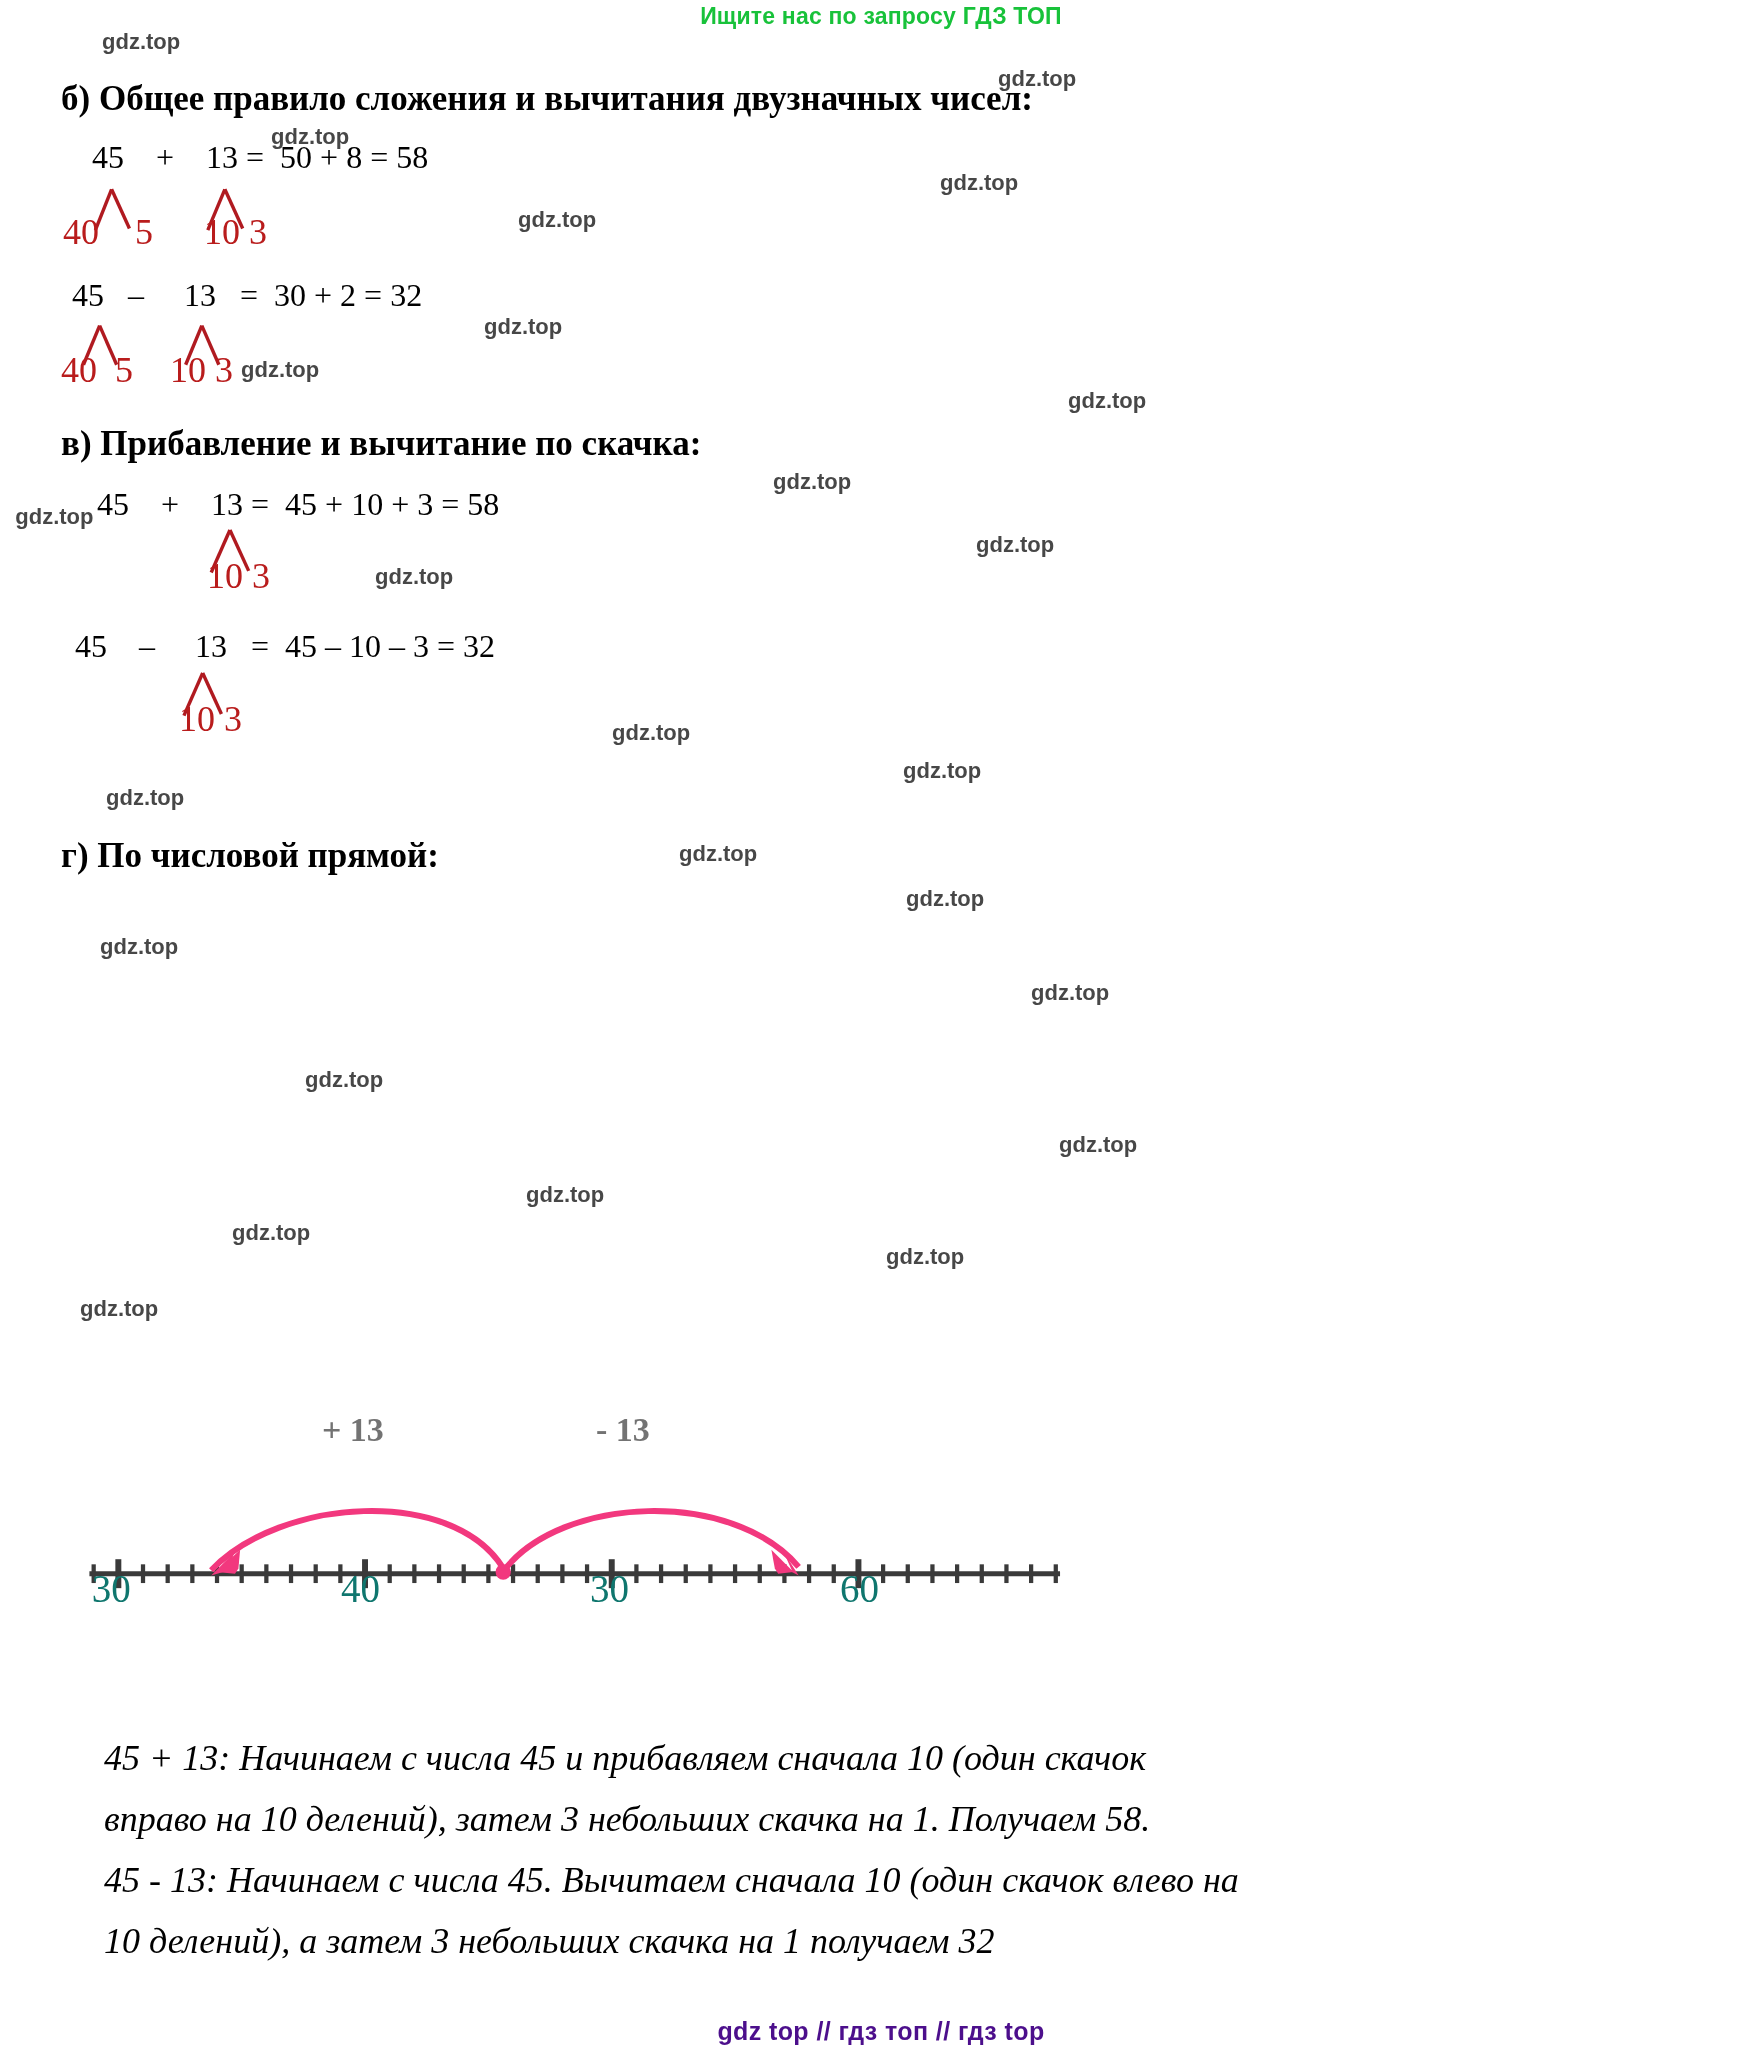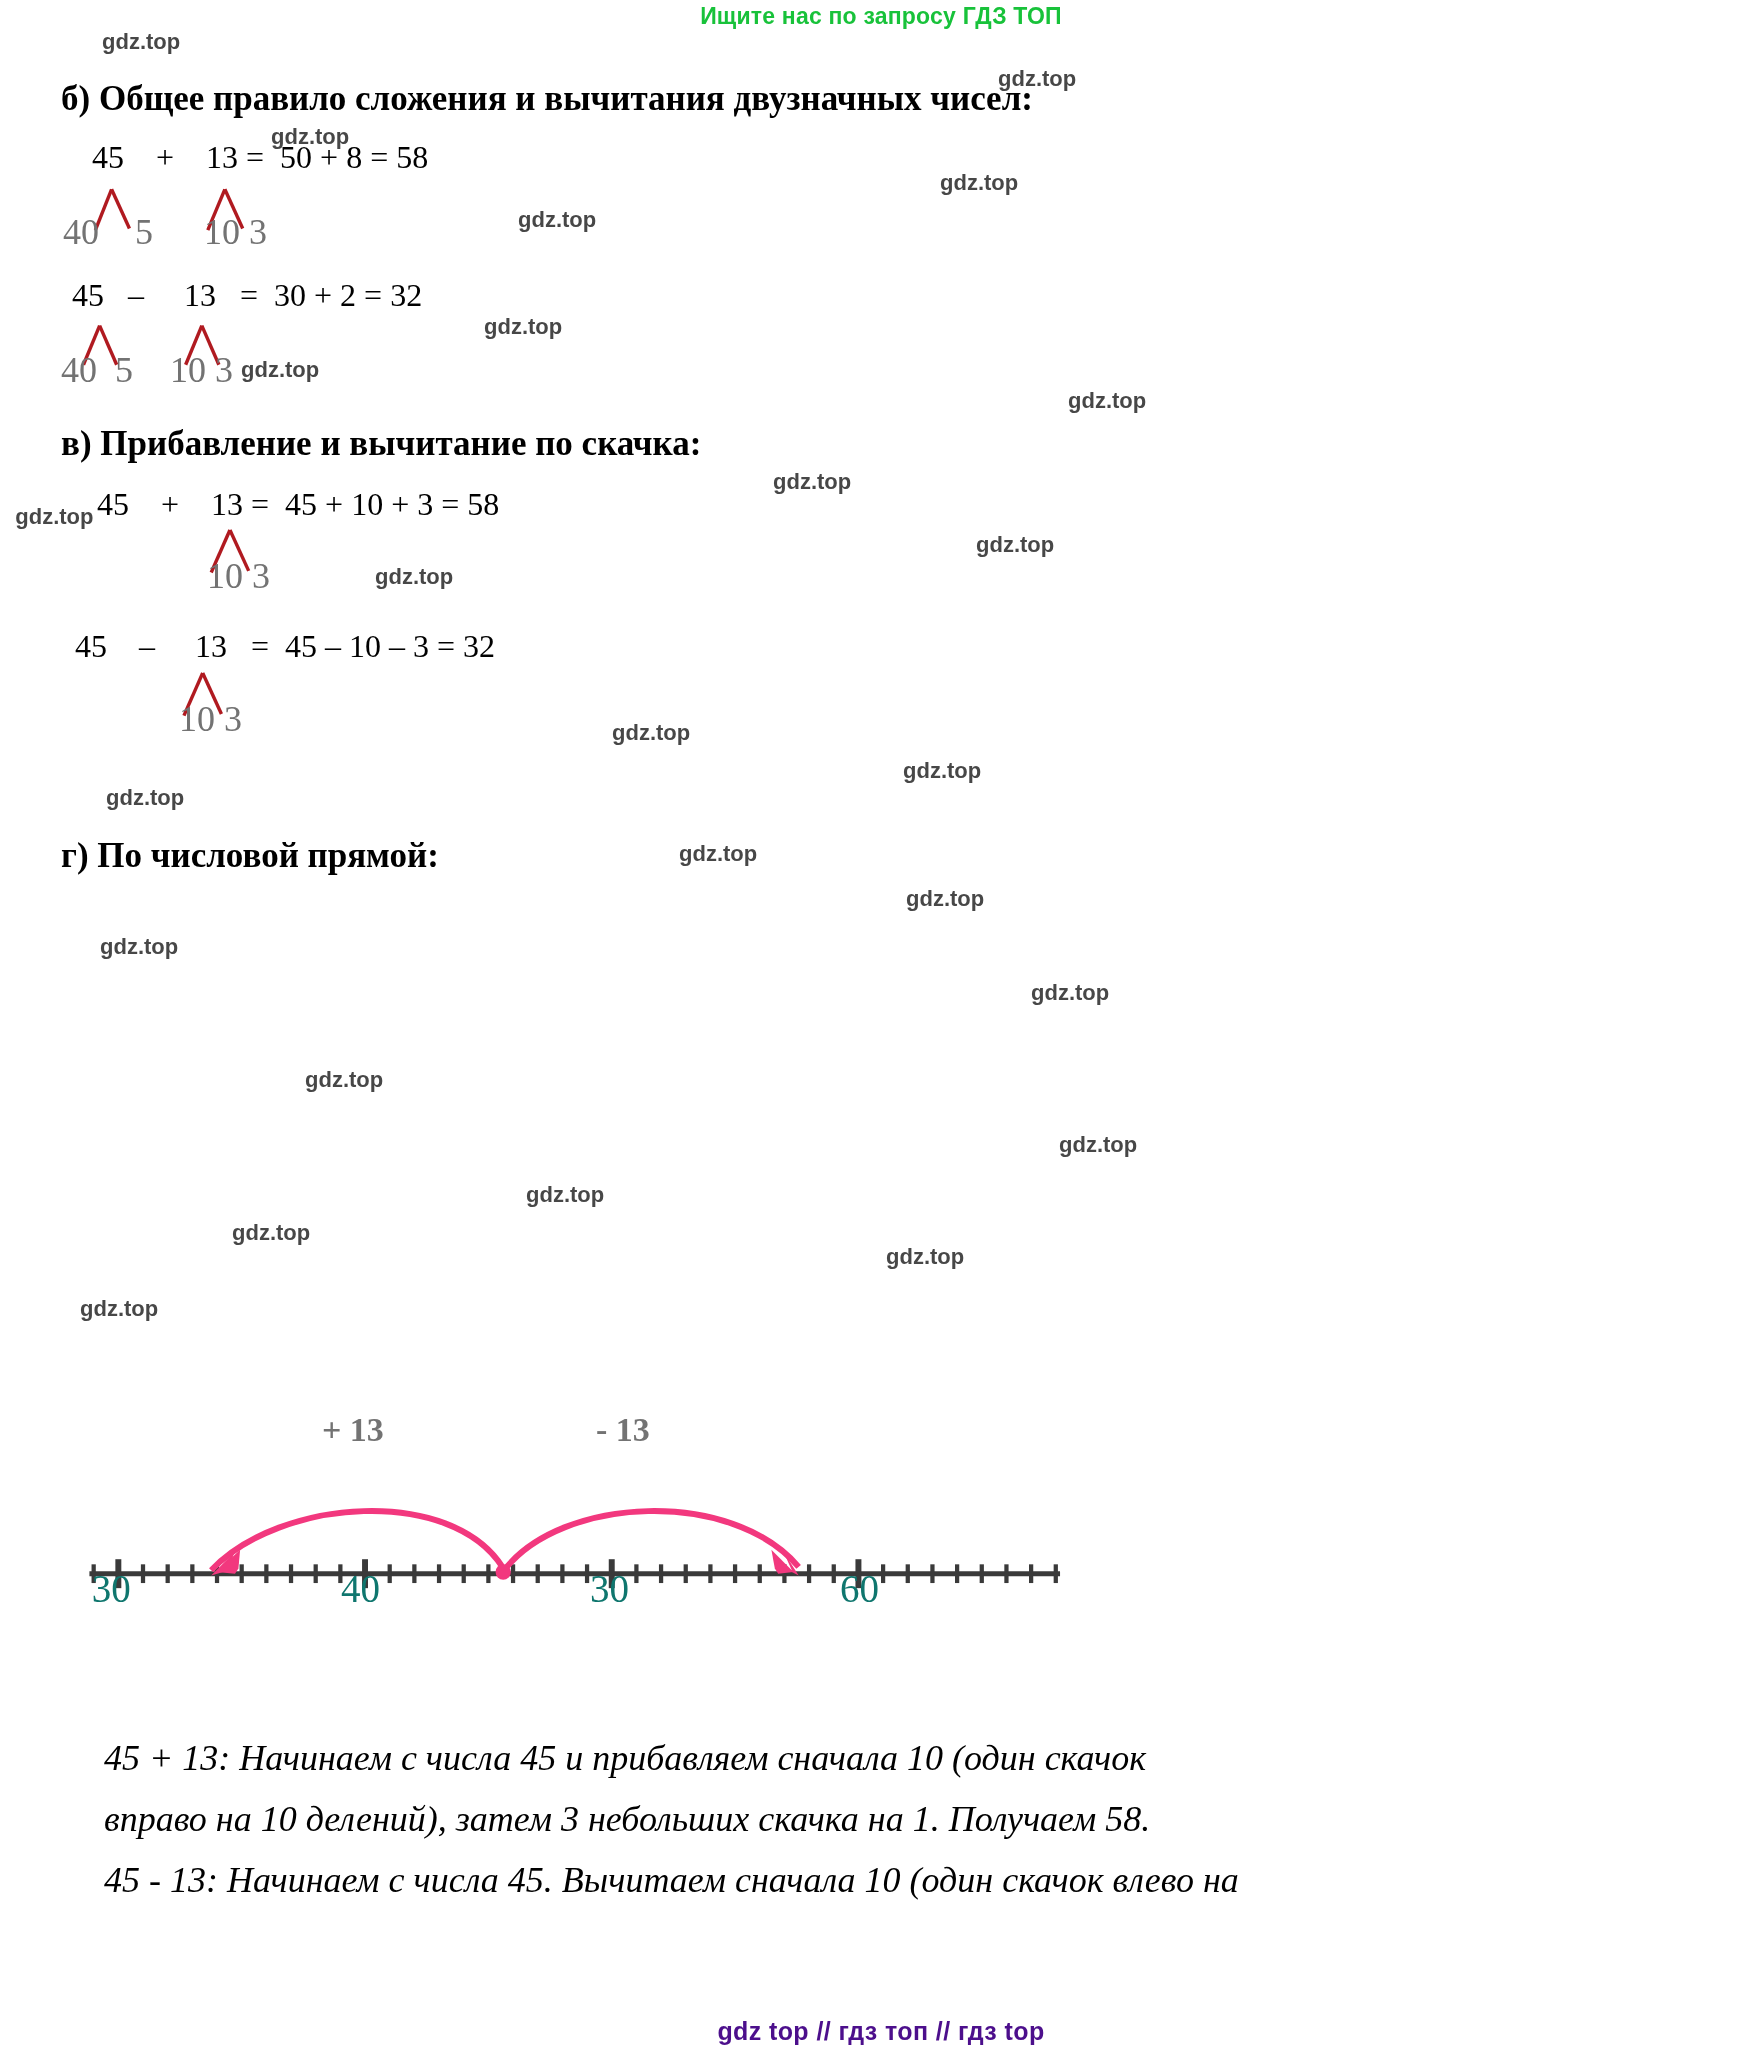--- a/index.html
+++ b/index.html
@@ -64,21 +64,21 @@
     position: absolute;
     font-family: "Liberation Serif", serif;
     font-size: 32px;
     color: #000;
     white-space: pre;
   }
   .subnums {
     position: absolute;
     font-family: "Liberation Serif", serif;
     font-size: 36px;
-    color: #737373;
+    color: #b91c1c;
     white-space: pre;
   }
 
   svg.vfork {
     position: absolute;
     overflow: visible;
   }
 
   
   #numberline-block {
@@ -223,20 +223,21 @@
   <div class="axlabel" style="left:6.8px;  top:169px;">30</div>
   <div class="axlabel" style="left:256px; top:169px;">40</div>
   <div class="axlabel" style="left:505px; top:169px;">30</div>
   <div class="axlabel" style="left:755px; top:169px;">60</div>
 </div>
 
 <div class="para">
   <p>45 + 13: Начинаем с числа 45 и прибавляем сначала 10 (один скачок</p>
   <p>вправо на 10 делений), затем 3 небольших скачка на 1. Получаем 58.</p>
   <p>45 - 13: Начинаем с числа 45. Вычитаем сначала 10 (один скачок влево на</p>
+  <p>10 делений), а затем 3 небольших скачка на 1 получаем 32</p>
 </div>
 
 <div class="footer">gdz top  //  гдз топ  //  гдз top</div>
 
 <div id="wm-layer">
     <div class="wm" style="left: 102px; top: 29px; font-size: 22px;">gdz.top</div>
     <div class="wm" style="left: 998px; top: 66px; font-size: 22px;">gdz.top</div>
     <div class="wm" style="left: 271px; top: 124px; font-size: 22px;">gdz.top</div>
     <div class="wm" style="left: 940px; top: 170px; font-size: 22px;">gdz.top</div>
     <div class="wm" style="left: 518px; top: 207px; font-size: 22px;">gdz.top</div>

